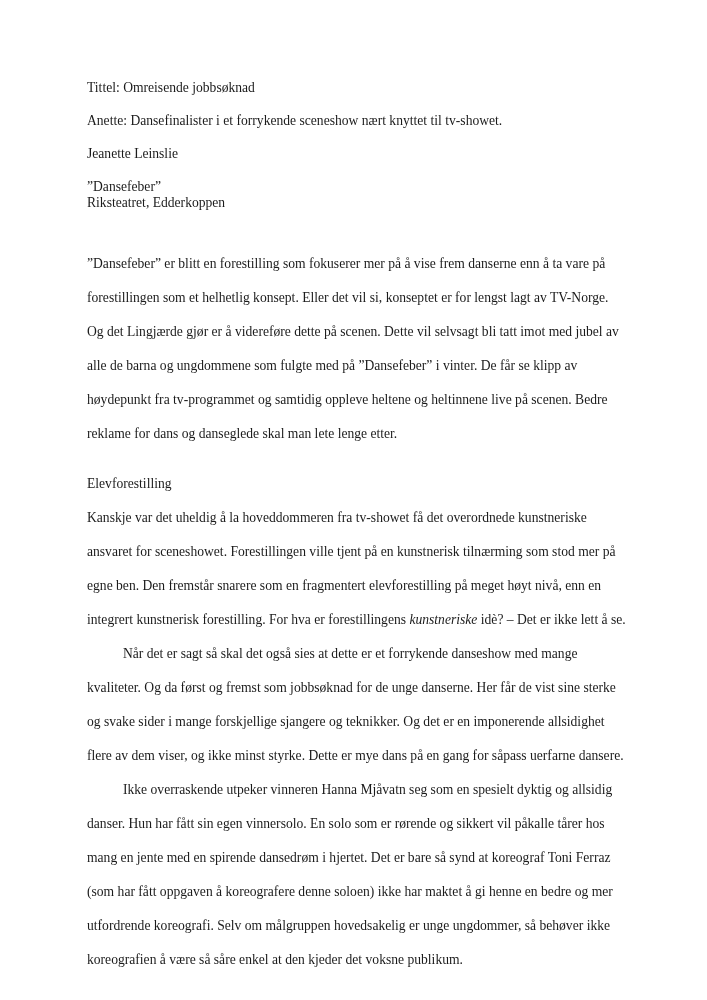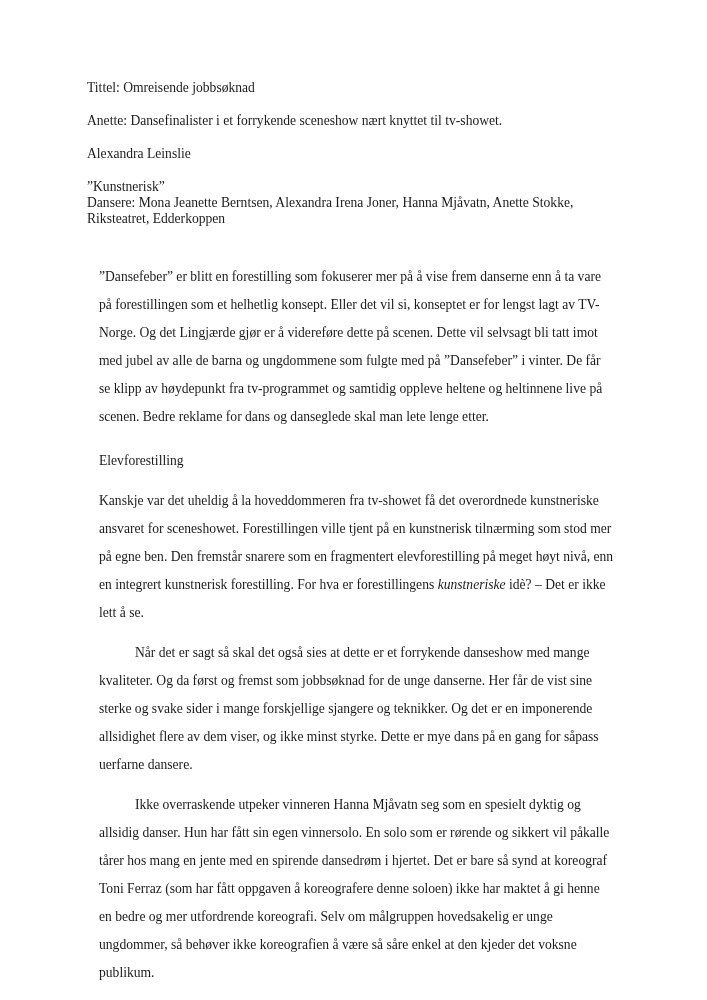--- a/index.html
+++ b/index.html
@@ -25,45 +25,44 @@
     line-height: 16px;
   }
   .credits {
     line-height: 16px;
     margin: 0 0 36px 0;
   }
   .credits div {
     margin: 0;
   }
   .bodytext p {
-    margin: 12px;
-    line-height: 28px;
+    margin: 0;
+    line-height: 34px;
   }
   .bodytext .heading {
     margin-top: 16px;
   }
   .indent {
     text-indent: 36px;
   }
   em {
     text-align: right;
   }
 </style>
 </head>
 <body>
 
 <div class="page">
 
   <p class="meta">Tittel: Omreisende jobbsøknad</p>
   <p class="meta">Anette: Dansefinalister i et forrykende sceneshow nært knyttet til tv-showet.</p>
-  <p class="meta">Alexandra Leinslie</p>
+  <p class="meta">Jeanette Leinslie</p>
 
   <div class="credits">
-    <div>”Kunstnerisk”</div>
-    <div>Dansere: Mona Jeanette Berntsen, Alexandra Irena Joner, Hanna Mjåvatn, Anette Stokke,</div>
+    <div>”Dansefeber”</div>
     <div>Riksteatret, Edderkoppen</div>
   </div>
 
   <div class="bodytext">
     <p>”Dansefeber” er blitt en forestilling som fokuserer mer på å vise frem danserne enn å ta vare på forestillingen som et helhetlig konsept. Eller det vil si, konseptet er for lengst lagt av TV-Norge. Og det Lingjærde gjør er å videreføre dette på scenen. Dette vil selvsagt bli tatt imot med jubel av alle de barna og ungdommene som fulgte med på ”Dansefeber” i vinter. De får se klipp av høydepunkt fra tv-programmet og samtidig oppleve heltene og heltinnene live på scenen. Bedre reklame for dans og danseglede skal man lete lenge etter.</p>
     <p class="heading">Elevforestilling</p>
     <p><span>Kanskje var det uheldig å la hoveddommeren fra tv-showet få det overordnede kunstneriske ansvaret for sceneshowet. Forestillingen ville tjent på en kunstnerisk tilnærming som stod mer på egne ben. Den fremstår snarere som en fragmentert elevforestilling på meget høyt nivå, enn en integrert kunstnerisk forestilling. For hva er forestillingens </span><em>kunstneriske</em><span> idè? – Det er ikke lett å se.</span></p>
     <p class="indent">Når det er sagt så skal det også sies at dette er et forrykende danseshow med mange kvaliteter. Og da først og fremst som jobbsøknad for de unge danserne. Her får de vist sine sterke og svake sider i mange forskjellige sjangere og teknikker. Og det er en imponerende allsidighet flere av dem viser, og ikke minst styrke. Dette er mye dans på en gang for såpass uerfarne dansere.</p>
     <p class="indent">Ikke overraskende utpeker vinneren Hanna Mjåvatn seg som en spesielt dyktig og allsidig danser. Hun har fått sin egen vinnersolo. En solo som er rørende og sikkert vil påkalle tårer hos mang en jente med en spirende dansedrøm i hjertet. Det er bare så synd at koreograf Toni Ferraz (som har fått oppgaven å koreografere denne soloen) ikke har maktet å gi henne en bedre og mer utfordrende koreografi. Selv om målgruppen hovedsakelig er unge ungdommer, så behøver ikke koreografien å være så såre enkel at den kjeder det voksne publikum.</p>
   </div>

